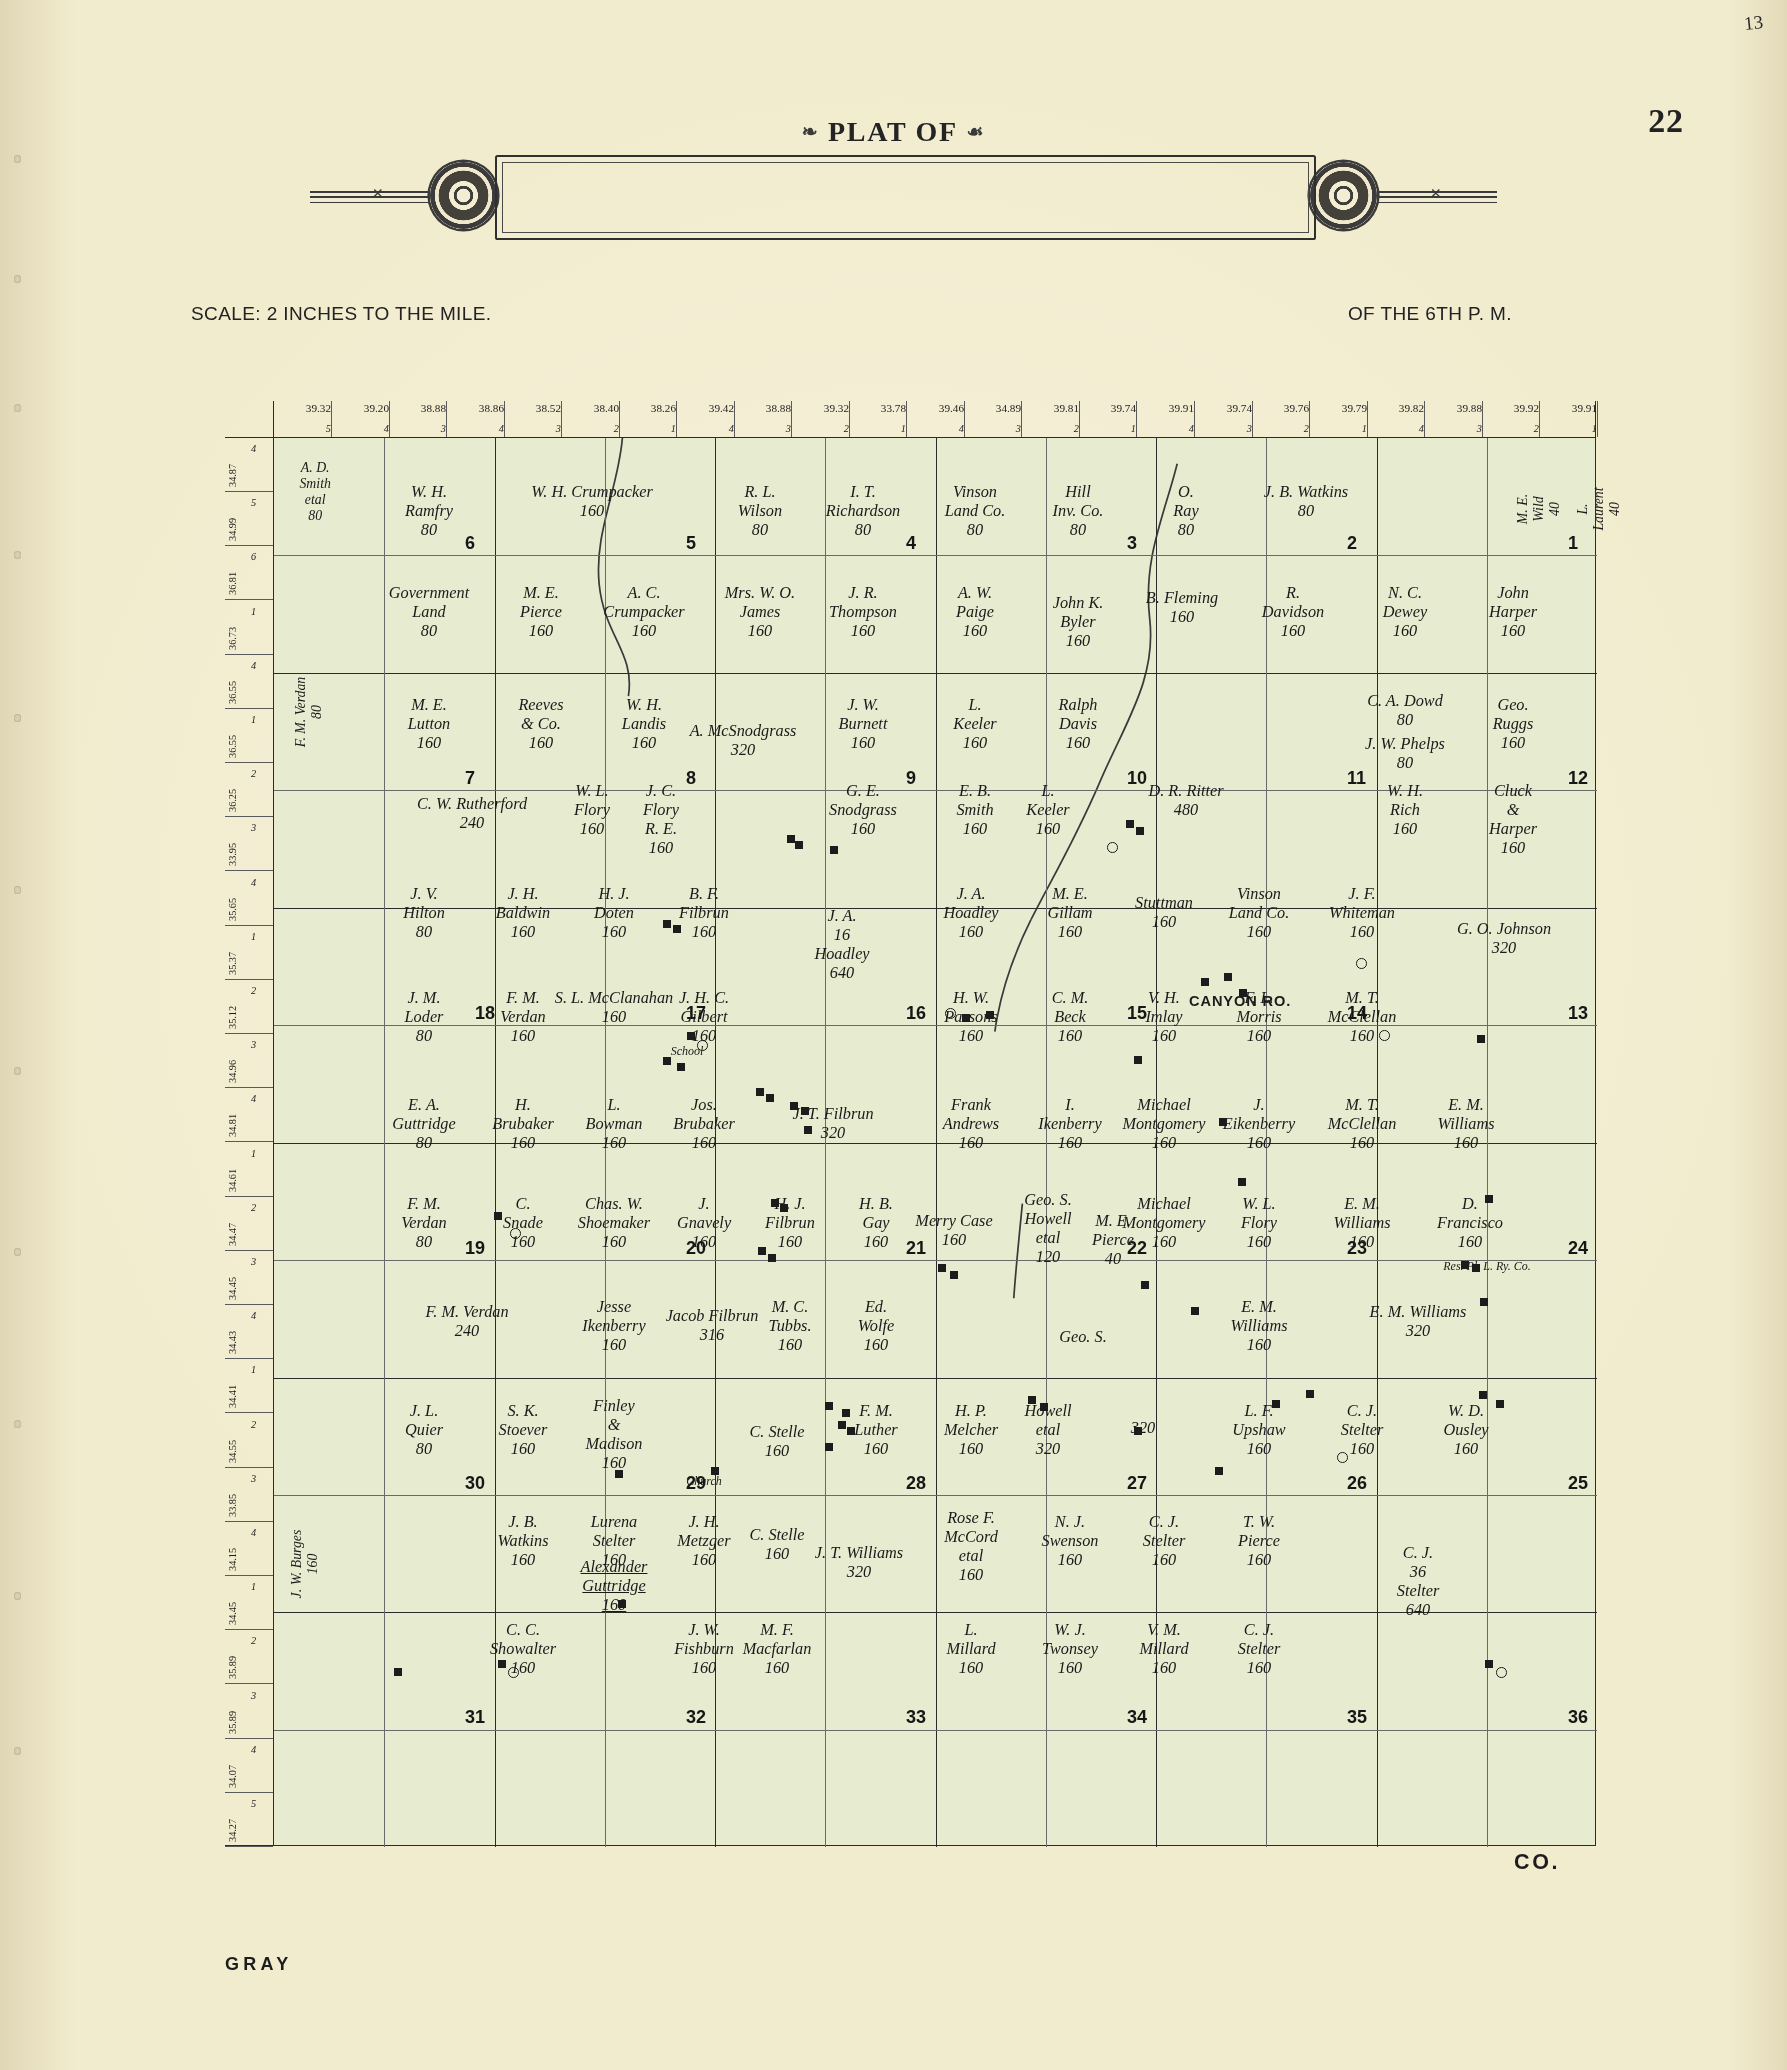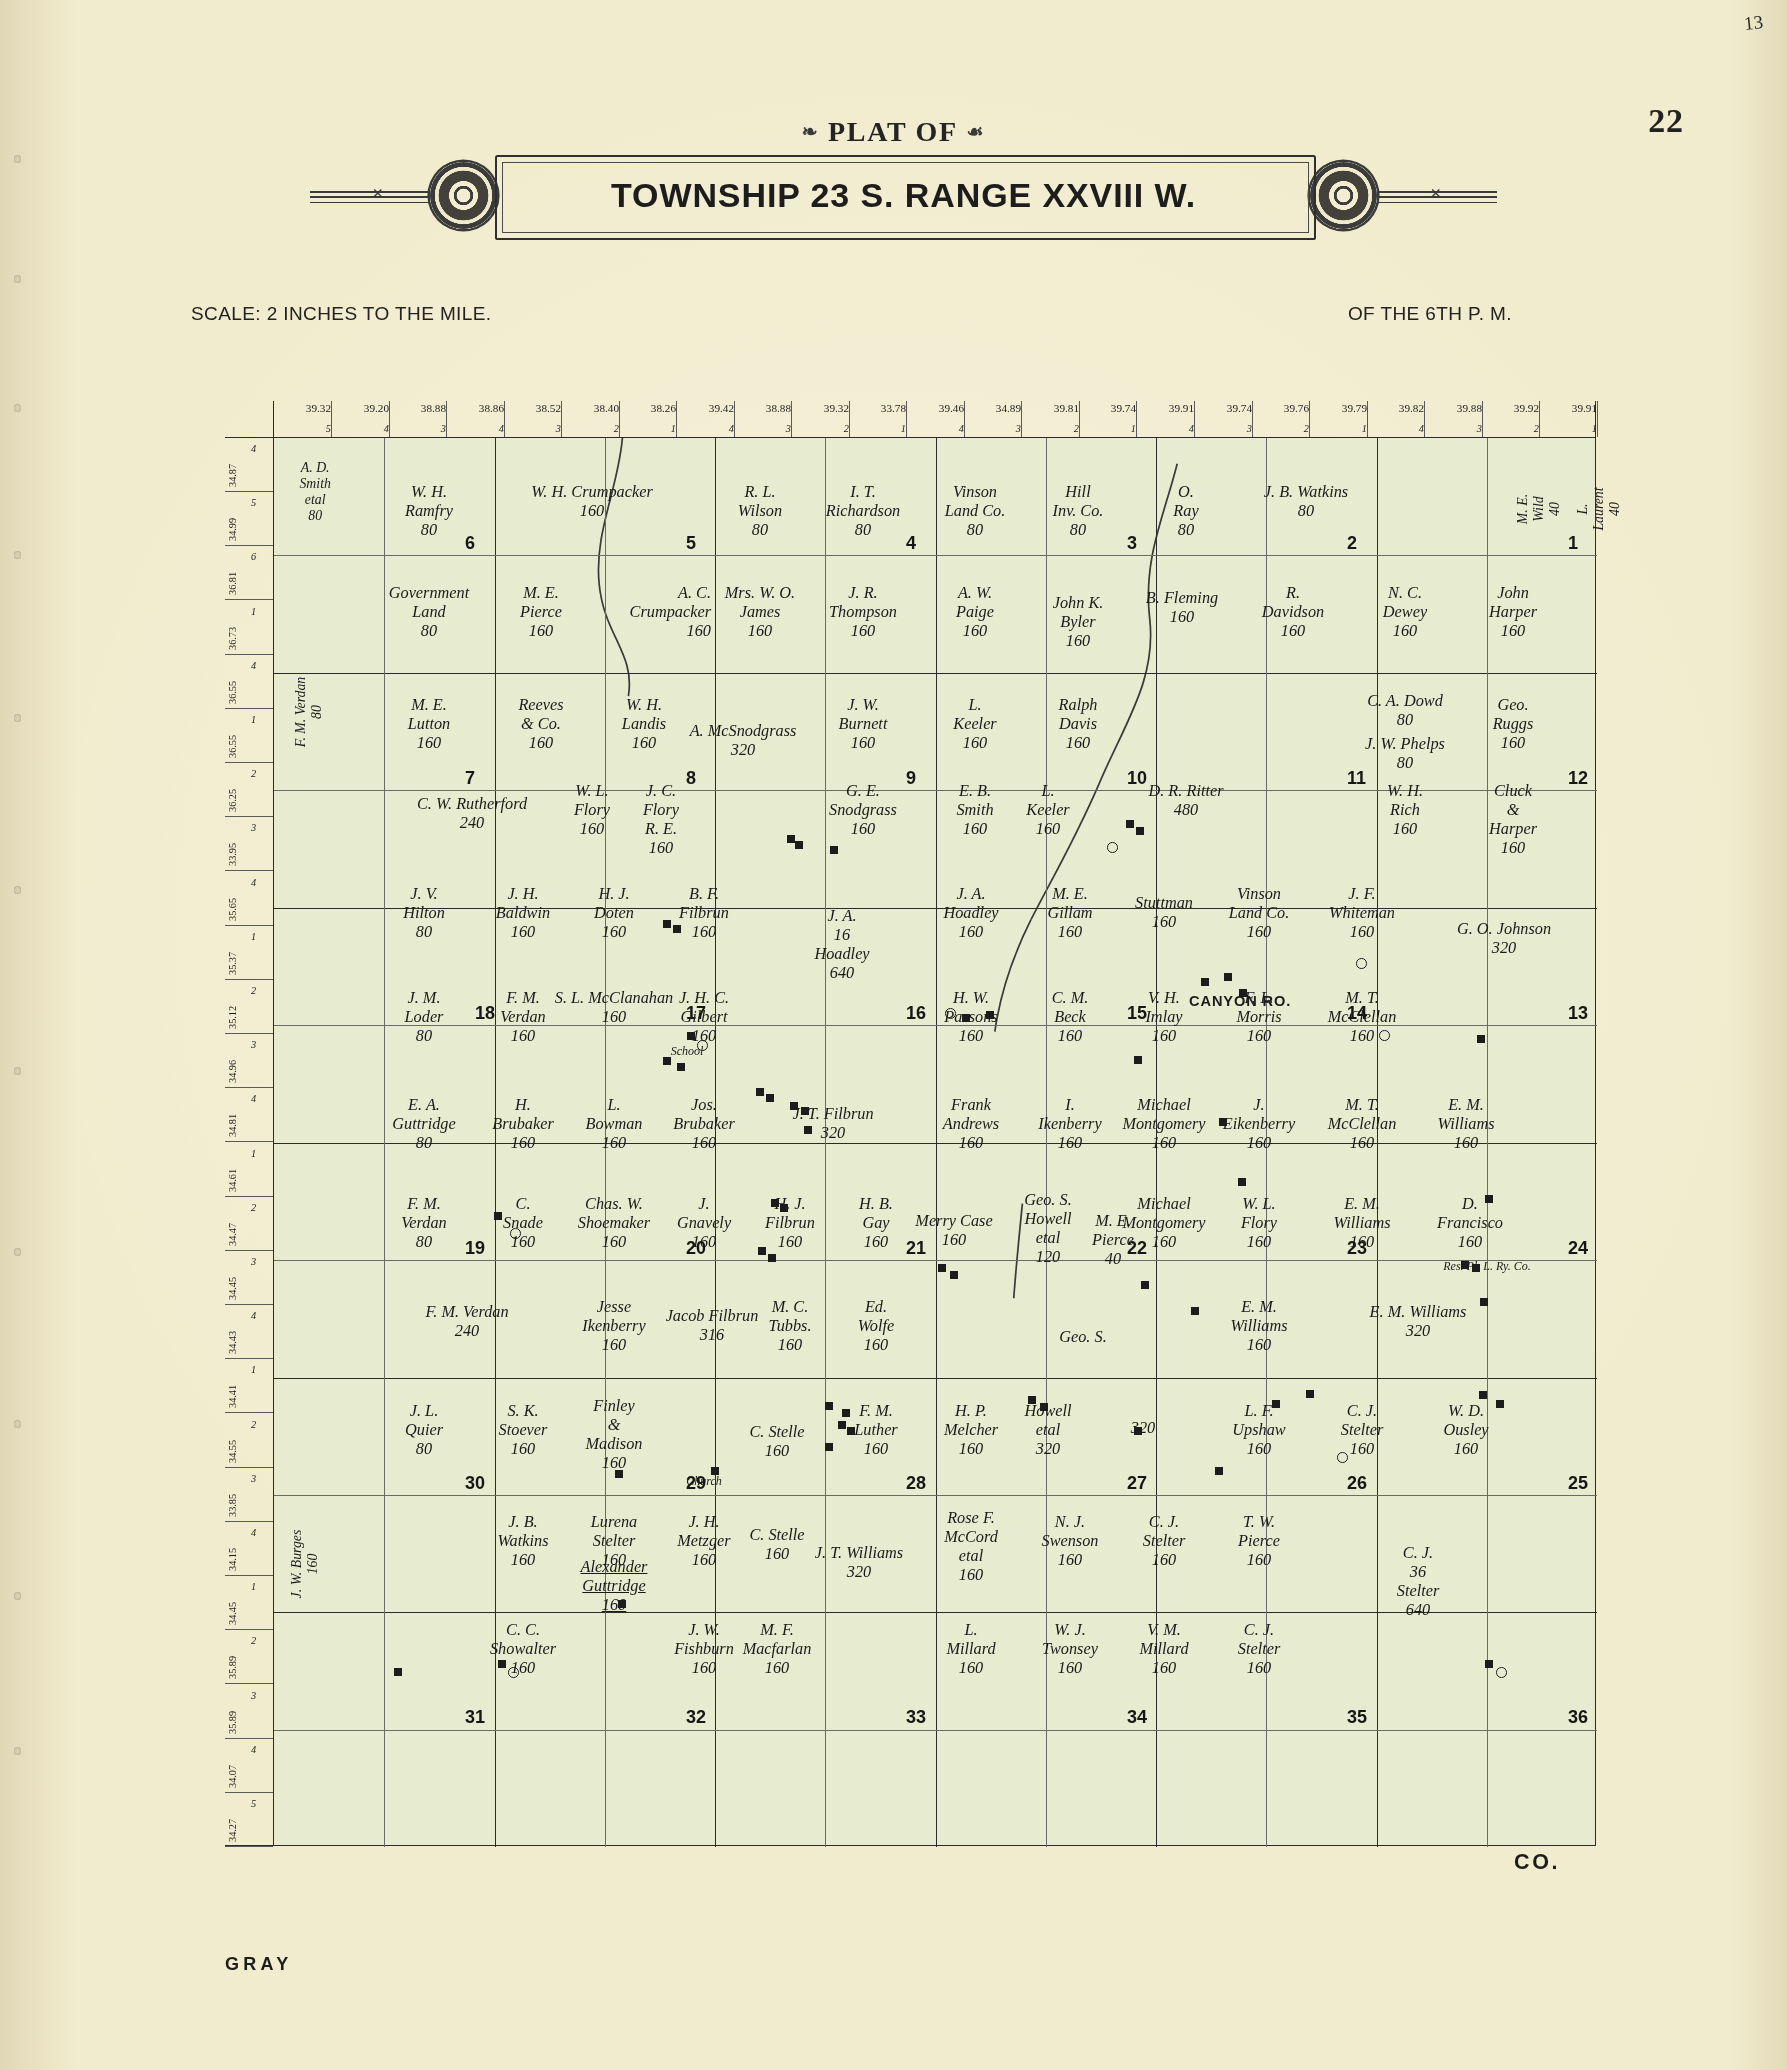--- a/index.html
+++ b/index.html
@@ -123,21 +123,20 @@
   </div>
   <div class="wing wr">
     <span></span>
       <span></span>
       <span></span>
     <div class="x" style="left:53px">✕</div>
   </div>
   <div class="rosette ros-l"></div>
   <div class="rosette ros-r"></div>
   <div class="bar"></div>
-  <div class="title">TOWNSHIP 23 S.  RANGE XXVIII W.</div>
 </div>
 
 <div class="scale-txt">SCALE: 2 INCHES TO THE MILE.</div>
 <div class="pm-txt">OF THE 6TH P. M.</div>
 
 <div id="map">
   <div class="topstrip">
       <div class="topcell" style="left: 0px; width: 58px;">
         <span class="v">39.32</span>
         <span class="n">5</span>
@@ -424,21 +423,21 @@
 Ray
 80</div>
       <div class="lbl" style="left: 965px; top: 45px; width: 134px;">J. B. Watkins
 80</div>
       <div class="lbl" style="left: 88px; top: 146px; width: 134px;">Government
 Land
 80</div>
       <div class="lbl" style="left: 200px; top: 146px; width: 134px;">M. E.
 Pierce
 160</div>
-      <div class="lbl" style="left: 303px; top: 146px; width: 134px; text-align: right;">A. C.
+      <div class="lbl" style="left: 303px; top: 146px; width: 134px;">A. C.
 Crumpacker
 160</div>
       <div class="lbl" style="left: 419px; top: 146px; width: 134px;">Mrs. W. O.
 James
 160</div>
       <div class="lbl" style="left: 522px; top: 146px; width: 134px;">J. R.
 Thompson
 160</div>
       <div class="lbl" style="left: 634px; top: 146px; width: 134px;">A. W.
 Paige

